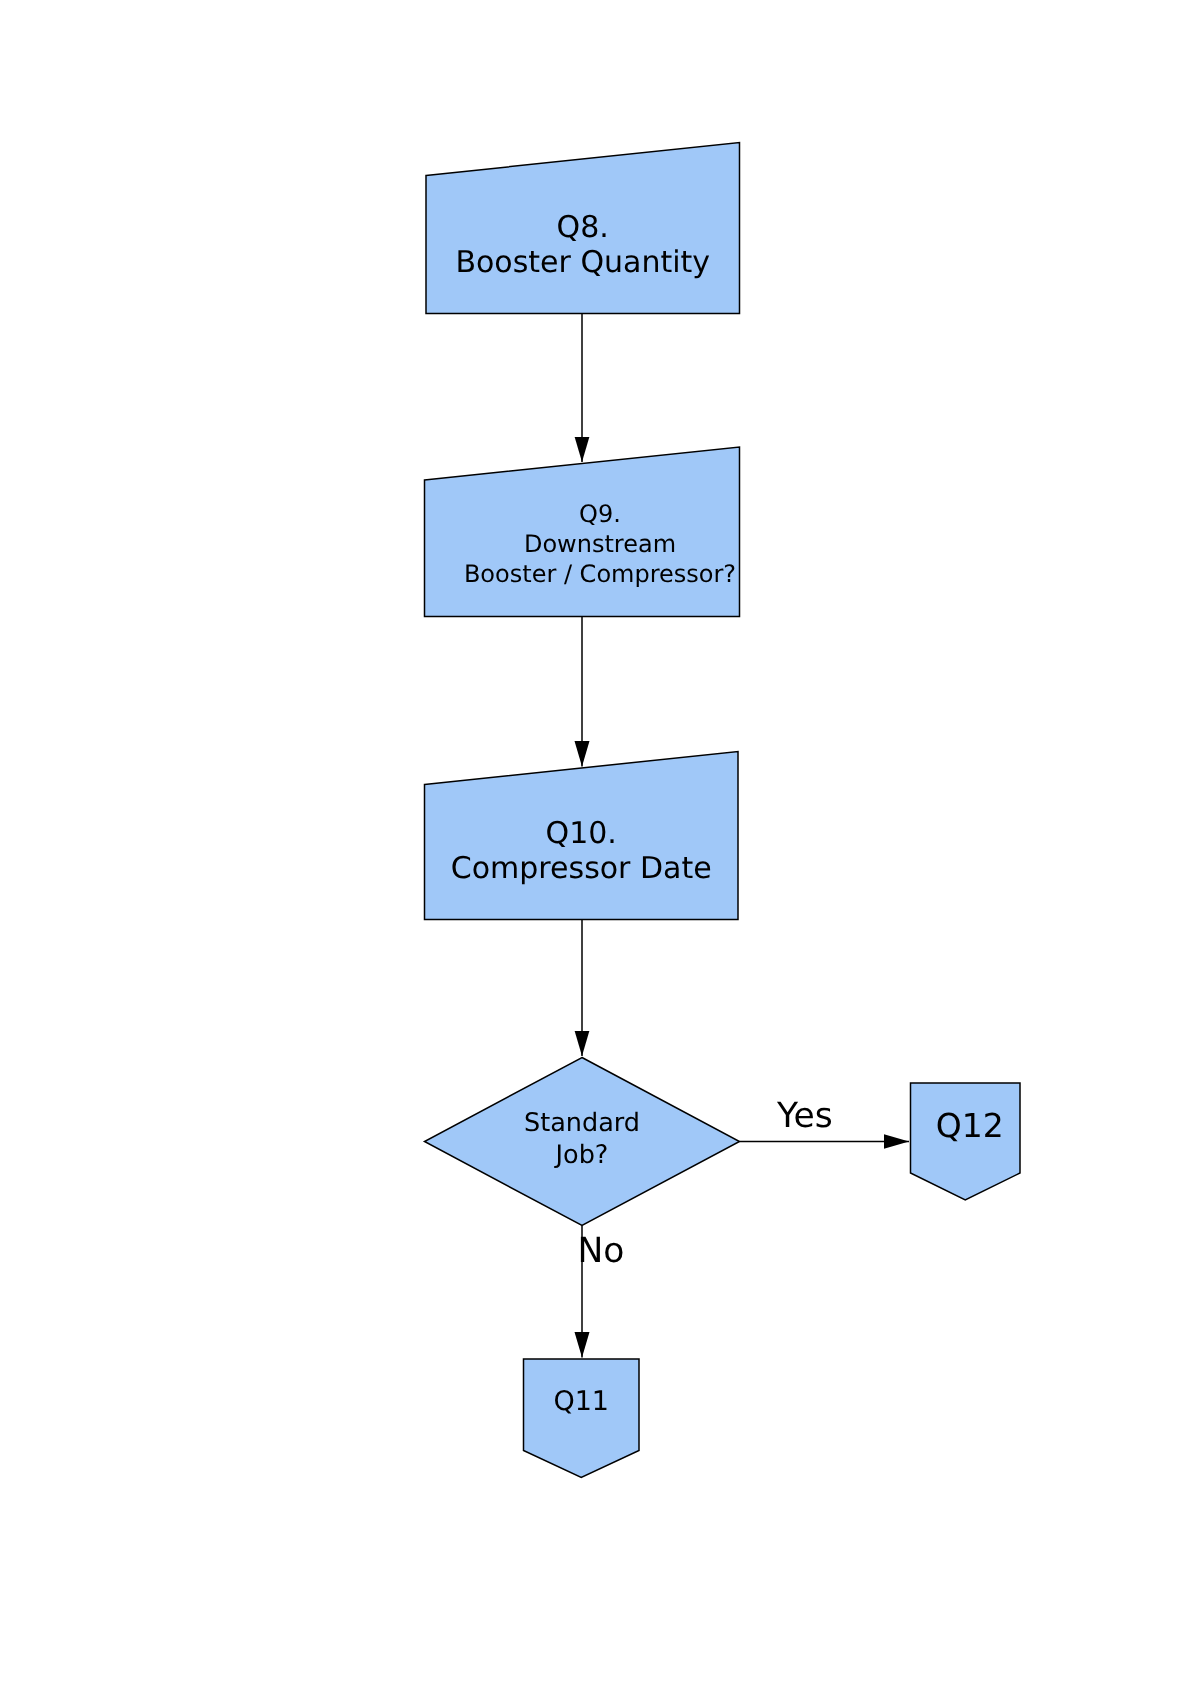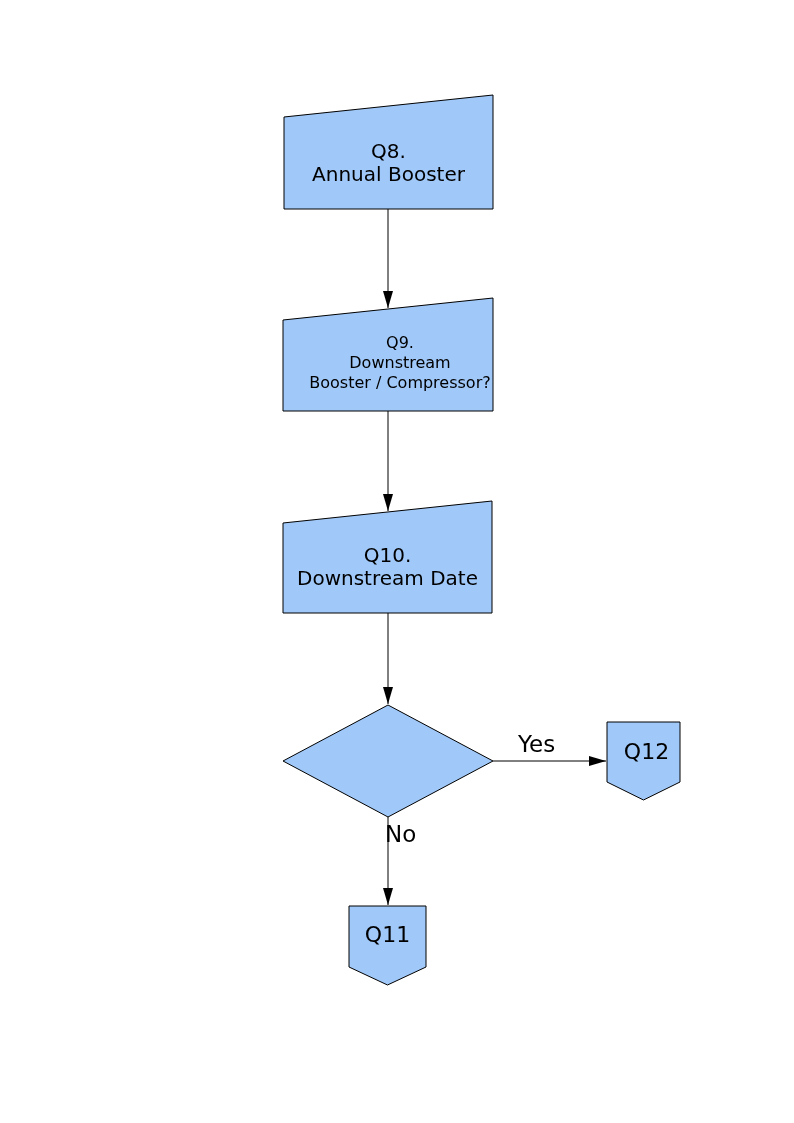--- a/index.html
+++ b/index.html
@@ -36,21 +36,21 @@
     text-align: center;
     white-space: pre-line;
     color: #000000;
     pointer-events: none;
   }
   .lbl-q8   { left: 284px; top: 140px; width: 209px; font-size: 20px; line-height: 23px; }
   .lbl-q9   { left: 283px; top: 333px; width: 234px; font-size: 16px; line-height: 20px; }
   .lbl-q10  { left: 283px; top: 544px; width: 209px; font-size: 20px; line-height: 23px; }
   .lbl-dec  { left: 288px; top: 739px; width: 200px; font-size: 17px; line-height: 21px; }
   .lbl-q12  { left: 607px; top: 738px; width: 79px;  font-size: 22px; line-height: 27px; }
-  .lbl-q11  { left: 349px; top: 921px; width: 77px;  font-size: 22px; line-height: 27px; }
+  .lbl-q11  { left: 349px; top: 921px; width: 77px;  font-size: 18px; line-height: 27px; }
   .edge-label {
     position: absolute;
     color: #000000;
     font-size: 23px;
     line-height: 27px;
     pointer-events: none;
     white-space: nowrap;
   }
   .lbl-yes { left: 518px; top: 731px; width: 64px; }
   .lbl-no  { left: 385px; top: 821px; width: 50px; text-align: left; }
@@ -75,25 +75,27 @@
 
     <polygon points="284,117 493,95 493,209 284,209" fill="#A0C8F8"></polygon>
     <polygon points="283,320 493,298 493,411 283,411" fill="#A0C8F8"></polygon>
     <polygon points="283,523 492,501 492,613 283,613" fill="#A0C8F8"></polygon>
     <polygon points="388,705 493,761 388,817 283,761" fill="#A0C8F8"></polygon>
     <polygon points="607,722 680,722 680,782 643.5,800 607,782" fill="#A0C8F8"></polygon>
     <polygon points="349,906 426,906 426,967 387.5,985 349,967" fill="#A0C8F8"></polygon>
   </svg>
 
   <div class="node-label lbl-q8">Q8.
-Annual Booster</div>
+Booster Quantity</div>
   <div class="node-label lbl-q9">Q9.
 Downstream
 Booster / Compressor?</div>
   <div class="node-label lbl-q10">Q10.
-Downstream Date</div>
+Compressor Date</div>
+  <div class="node-label lbl-dec">Standard
+Job?</div>
   <div class="node-label lbl-q12">Q12</div>
   <div class="node-label lbl-q11">Q11</div>
 
   <div class="edge-label lbl-yes">Yes</div>
   <div class="edge-label lbl-no">No</div>
 
 </div>
 
 </body></html>

